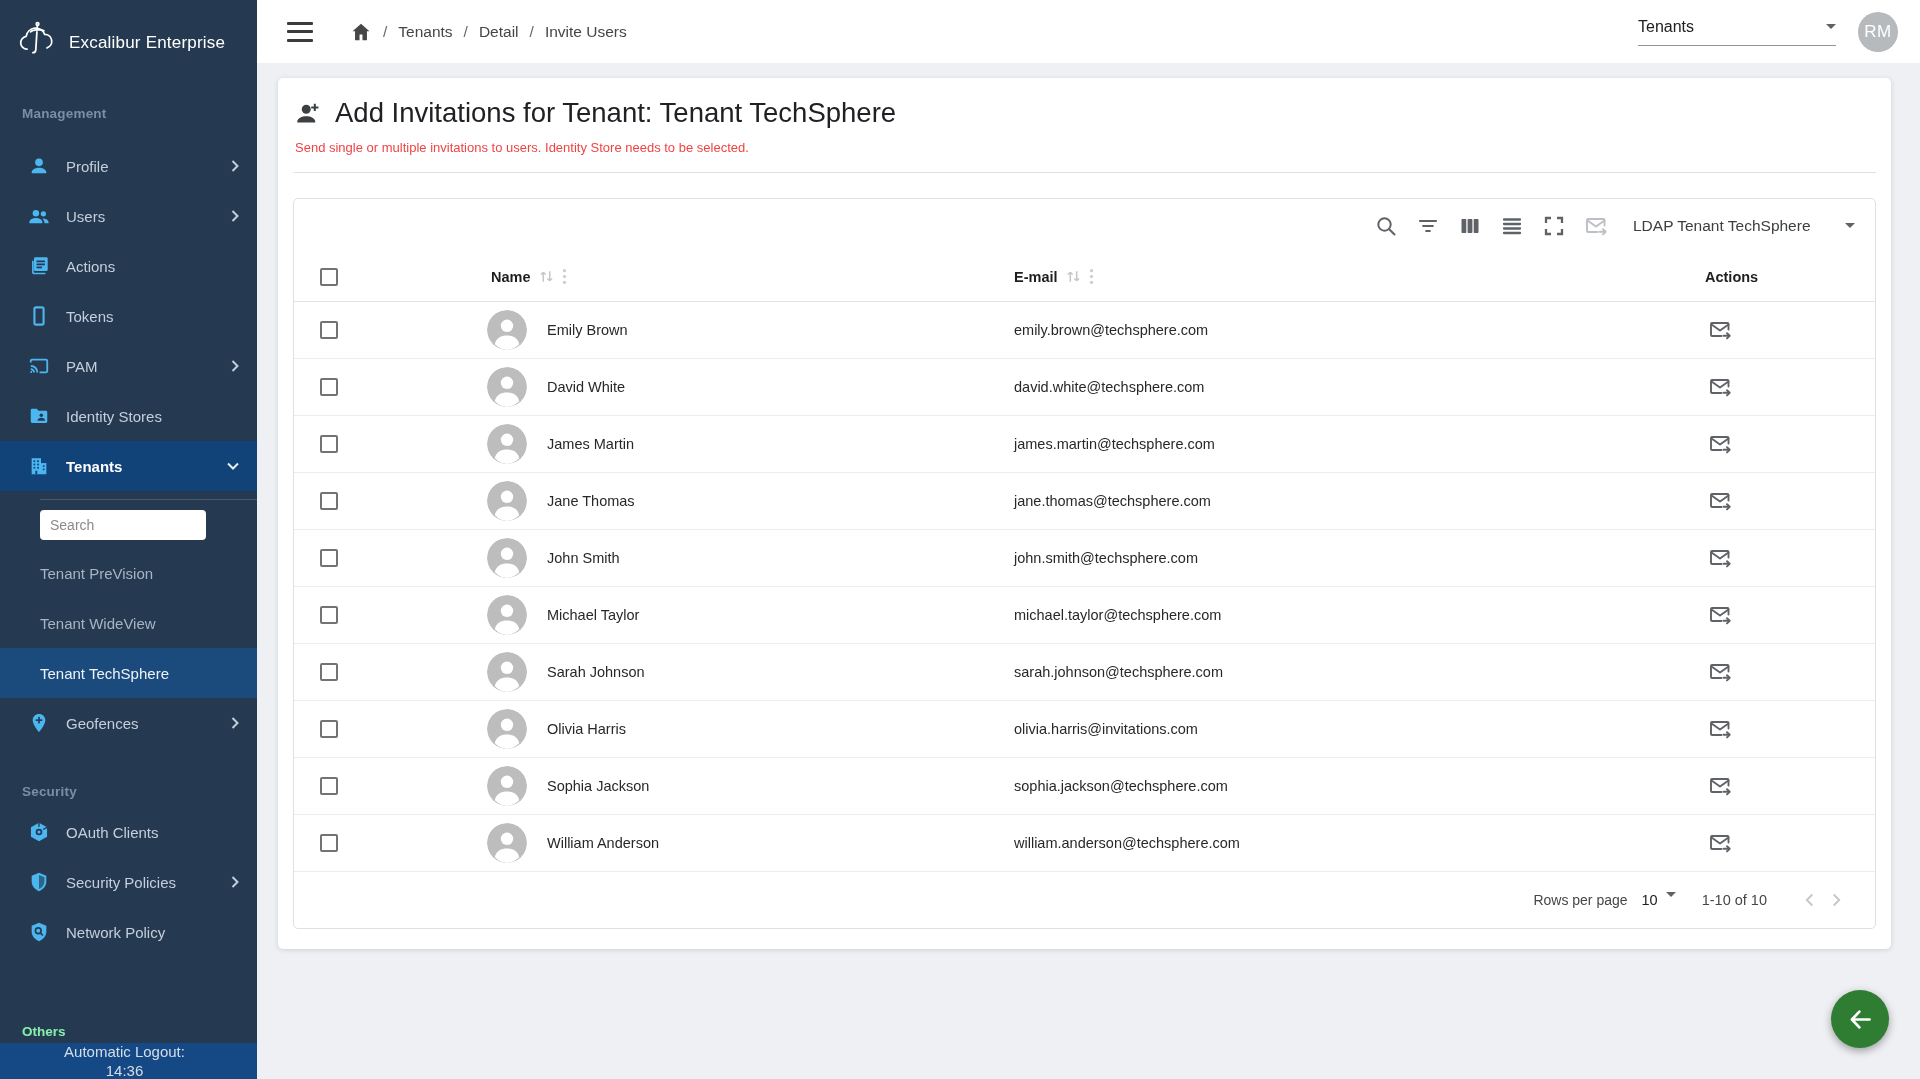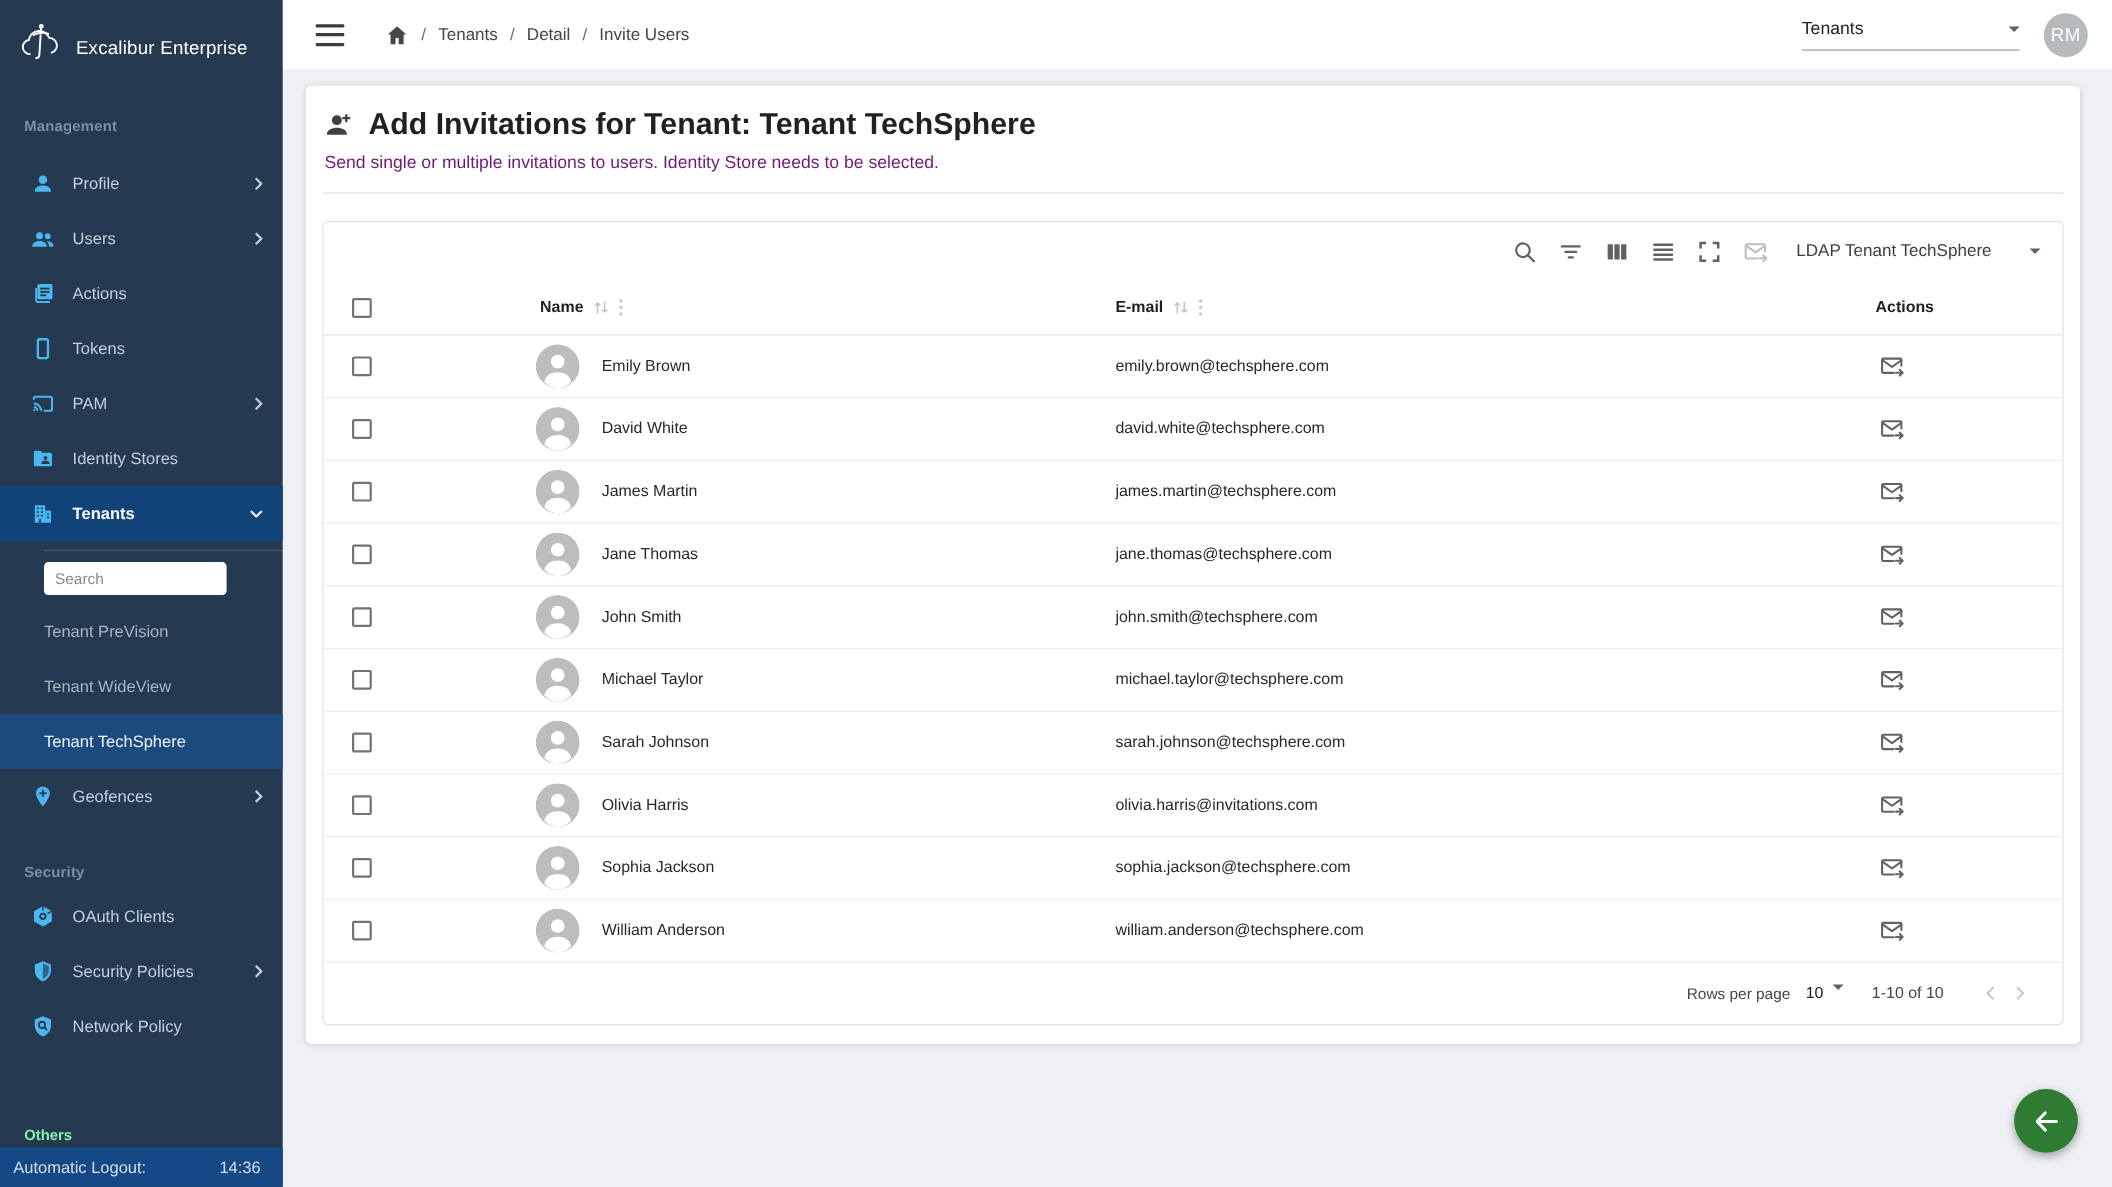--- a/index.html
+++ b/index.html
@@ -26,39 +26,39 @@
   .chev { margin-left:auto; display:flex; align-items:center; }
   .nav-item.selected { background:#114379; color:#fff; font-weight:700; }
   .sub-item { height:50px; display:flex; align-items:center; padding-left:40px; font-size:15px; color:#a7b4c2; cursor:pointer; }
   .sub-item.first { padding-left:50px; color:#b9c4d0; }
   .sub-item.first .nico { width:20px; height:20px; margin-right:15px; color:#4cb6f0; }
   .sub-item.selected { background:#1b4b7c; color:#eef3f8; }
   .sub-divider { margin:8px 0 0 40px; border-top:1px solid rgba(255,255,255,.16); }
   .side-search { display:block; margin:10px 27px 0 40px; width:166px; height:30px; border:0; border-radius:4px; background:#fff; padding:0 10px; font-size:14px; color:#333; outline:none; }
   .side-search::placeholder { color:#8a8a8a; }
   .others-label { position:absolute; bottom:40px; left:22px; font-size:13.5px; font-weight:700; color:#86efac; }
-  .logout-bar { position:absolute; bottom:0; left:0; right:0; height:36px; background:#144985; display:flex; align-items:center; justify-content:space-between; padding:0 20px 0 12px; font-size:15px; color:#d5dee8; }
+  .logout-bar { position:absolute; bottom:0; left:0; right:0; height:36px; background:#144985; display:flex; align-items:center; justify-content:space-between; padding:0 20px 0 12px; font-size:15px; color:#d5dee8;flex-direction:column; }
 
   
   .topbar { position:absolute; left:257px; right:0; top:0; height:63px; background:#fff; display:flex; align-items:center; padding:0 22px 0 30px; }
   .hamburger { width:26px; height:20px; display:flex; flex-direction:column; justify-content:space-between; }
   .hamburger i { display:block; height:3px; background:#3c3c3c; border-radius:1px; }
   .crumbs { display:flex; align-items:center; gap:11px; margin-left:37px; font-size:15.5px; color:#454545; }
   .crumb-sep { color:#6a6a6a; }
   .crumb-item { color:#454545; cursor:pointer; }
   .top-right { margin-left:auto; display:flex; align-items:center; }
   .ctx-select { width:198px; display:flex; align-items:center; justify-content:space-between; border-bottom:1px solid #90949a; padding-bottom:9px; font-size:16px; color:#202124; cursor:pointer; }
   .caret { width:0; height:0; border-left:5px solid transparent; border-right:5px solid transparent; border-top:5px solid #5f6368; }
   .avatar-top { width:40px; height:40px; border-radius:50%; background:#b7babd; color:#fff; display:flex; align-items:center; justify-content:center; font-size:17px; font-weight:500; letter-spacing:.5px; margin-left:22px; cursor:pointer; }
 
   
   .card { position:absolute; left:278px; top:78px; width:1613px; height:871px; background:#fff; border-radius:5px; box-shadow:0 1px 5px rgba(60,64,67,.18); padding:0 15px; }
   .title-row { display:flex; align-items:center; gap:13px; padding-top:19px; margin-left:2px; }
-  .title-row h1 { margin:0; font-size:27.5px; font-weight:700; color:#202124; }
-  .subtitle { margin-top:11px; margin-left:2px; font-size:16px; color:#701a75; }
+  .title-row h1 { margin:0; font-size:27.5px; font-weight:400; color:#202124; }
+  .subtitle { margin-top:11px; margin-left:2px; font-size:13px; color:#ef4444; }
   .hdivider { margin-top:17px; border-top:1px solid #e1e1e1; }
 
   .tbl { margin-top:25px; border:1px solid #e0e0e0; border-radius:5px; height:731px; overflow:hidden; }
   .toolbar { height:53px; display:flex; align-items:center; justify-content:flex-end; gap:16px; padding-right:20px; color:#5f6368; }
   .iconbtn { width:26px; height:26px; display:flex; align-items:center; justify-content:center; color:#5f6368; }
   .iconbtn svg { width:24px; height:24px; display:block; }
   .iconbtn.muted { color:#bcc0c4; }
   .store-select { width:222px; margin-left:8px; display:flex; align-items:center; justify-content:space-between; font-size:15.5px; color:#3c4043; cursor:pointer; }
   .store-select .caret { border-top-color:#5f6368; }
 

